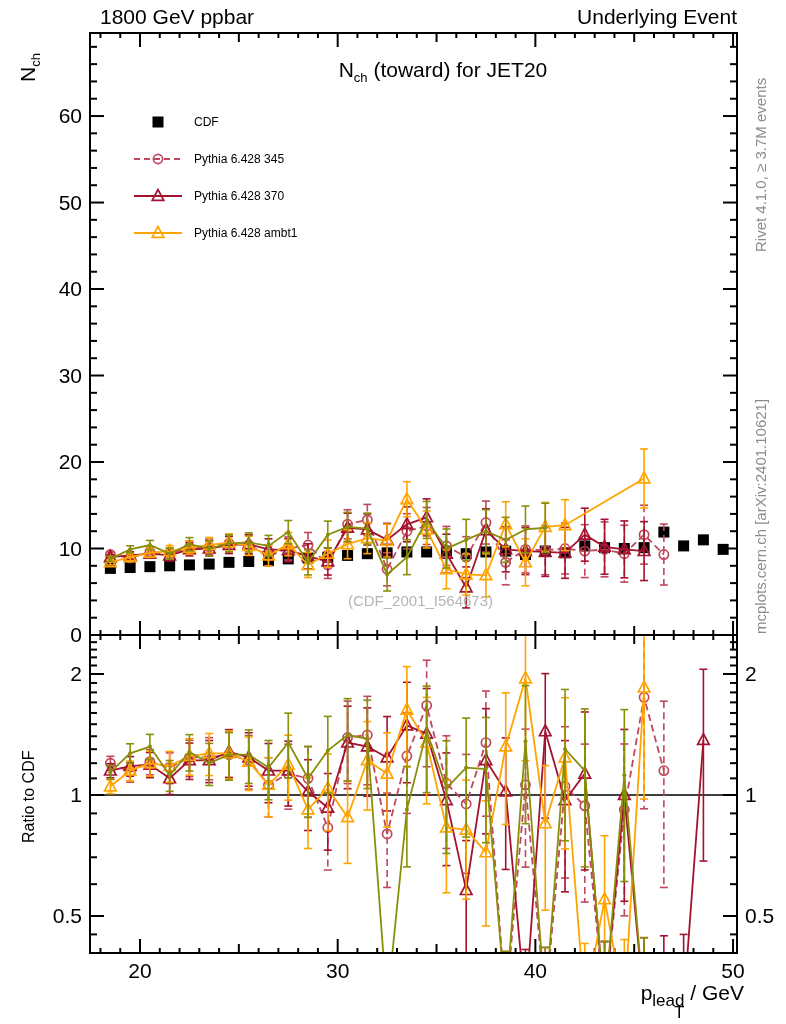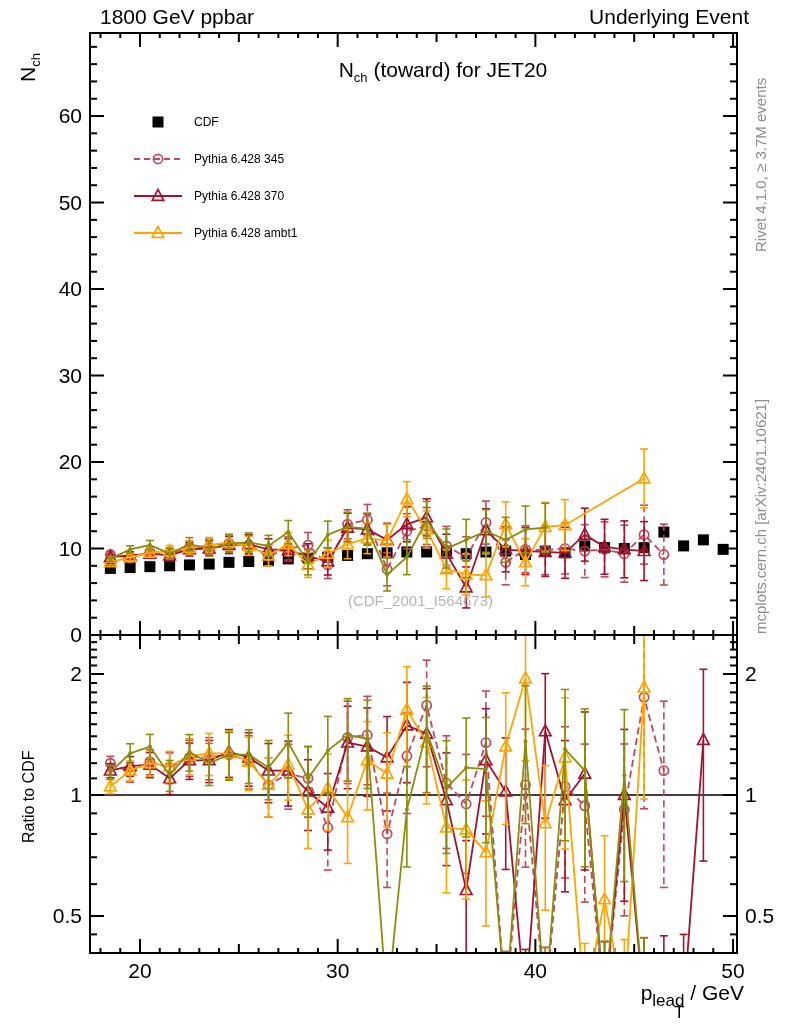--- a/index.html
+++ b/index.html
@@ -1205,21 +1205,21 @@
         <circle cx="545.252367858234" cy="1005.172836894111" r="2" fill="#8a8f0a"></circle>
         <circle cx="565.0201649862511" cy="749.2000935862986" r="2" fill="#8a8f0a"></circle>
         <circle cx="584.7879621142681" cy="770.6023027984724" r="2" fill="#8a8f0a"></circle>
         <circle cx="604.5557592422853" cy="1005.172836894111" r="2" fill="#8a8f0a"></circle>
         <circle cx="624.3235563703024" cy="775.2166533937716" r="2" fill="#8a8f0a"></circle>
         <circle cx="644.0913534983196" cy="1005.172836894111" r="2" fill="#8a8f0a"></circle>
       </g>
     </svg>
 
   <div class="abs hdr" style="left:100px;top:5px"><span>1800 GeV ppbar</span></div>
-  <div class="abs hdr" style="right:37px;top:5px;text-align:right"><span>Underlying Event</span></div>
+  <div class="abs hdr" style="right:49px;top:5px;text-align:right"><span>Underlying Event</span></div>
 
   <div class="abs title" style="left:90px;top:58px;width:706px">
     <span>N</span><sub>ch</sub><span> (toward) for JET20</span>
   </div>
 
   <div class="rot ylab" style="left:16px;top:82px">
     <span>N</span><sub>ch</sub>
   </div>
 
   <div class="legend">

